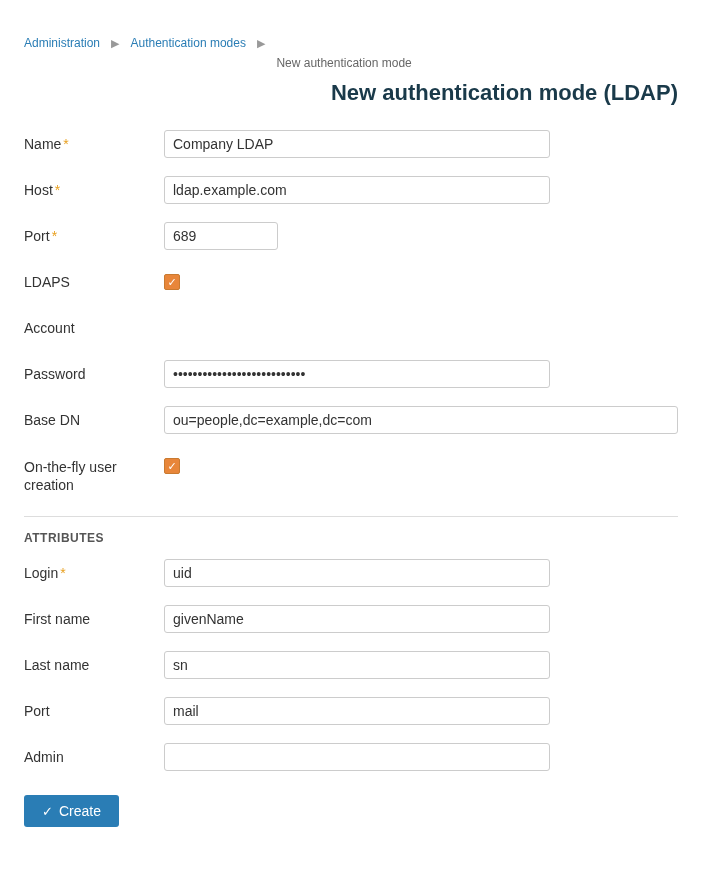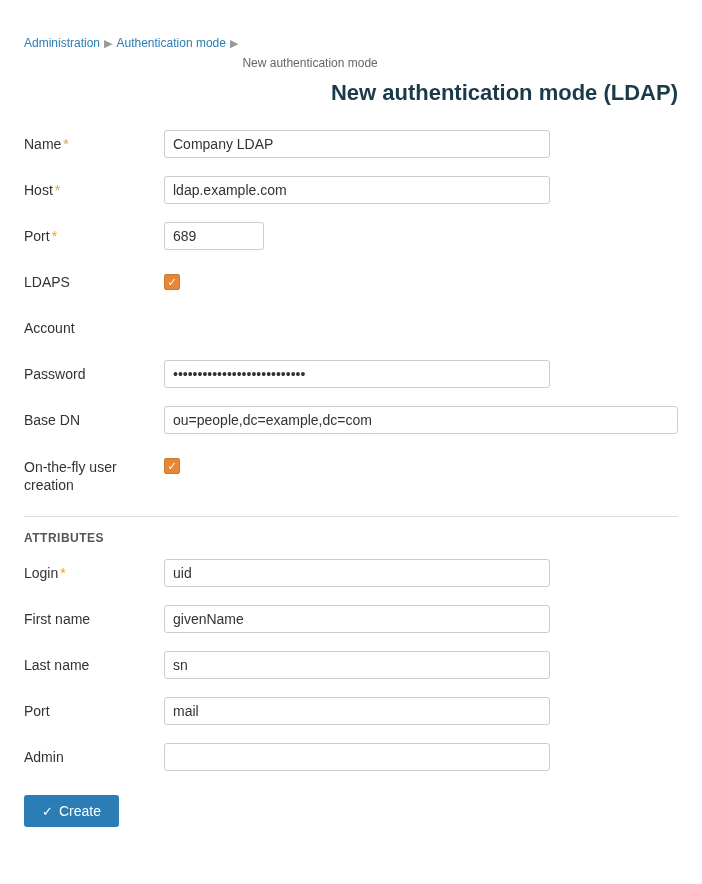--- a/index.html
+++ b/index.html
@@ -13,21 +13,21 @@
       min-height: 884px;
     }
 
     
     .breadcrumb {
       display: flex;
       align-items: center;
       font-size: 12px;
       color: #666;
       margin-bottom: 10px;
-      gap: 4px;
+      gap: 11px;
     }
     .breadcrumb a {
       color: #2a7db5;
       text-decoration: none;
     }
     .breadcrumb .separator {
       color: #999;
       font-size: 11px;
     }
     .breadcrumb .current {
@@ -73,21 +73,21 @@
       border: 1px solid #ccc;
       border-radius: 3px;
       padding: 5px 8px;
       font-size: 14px;
       color: #333;
       outline: none;
       width: 386px;
     }
 
     .form-control.port-field {
-      width: 100px;
+      width: 114px;
     }
 
     .form-control.basedn-field {
       width: 583px;
     }
 
     
     .checkbox-custom {
       width: 16px;
       height: 16px;
@@ -143,21 +143,21 @@
     .on-the-fly-label {
       line-height: 1.3;
     }
   </style>
 </head>
 <body>
 
 <div class="breadcrumb">
   <a href="#">Administration</a>
   <span class="separator">▶</span>
-  <a href="#">Authentication mode</a>
+  <a href="#">Authentication modes</a>
   <span class="separator">▶</span>
   <span class="current">New authentication mode</span>
 </div>
 
 <h1 class="page-title">New authentication mode (LDAP)</h1>
 
 <div class="form-section">
 
   <div class="form-row">
     <div class="form-label">

